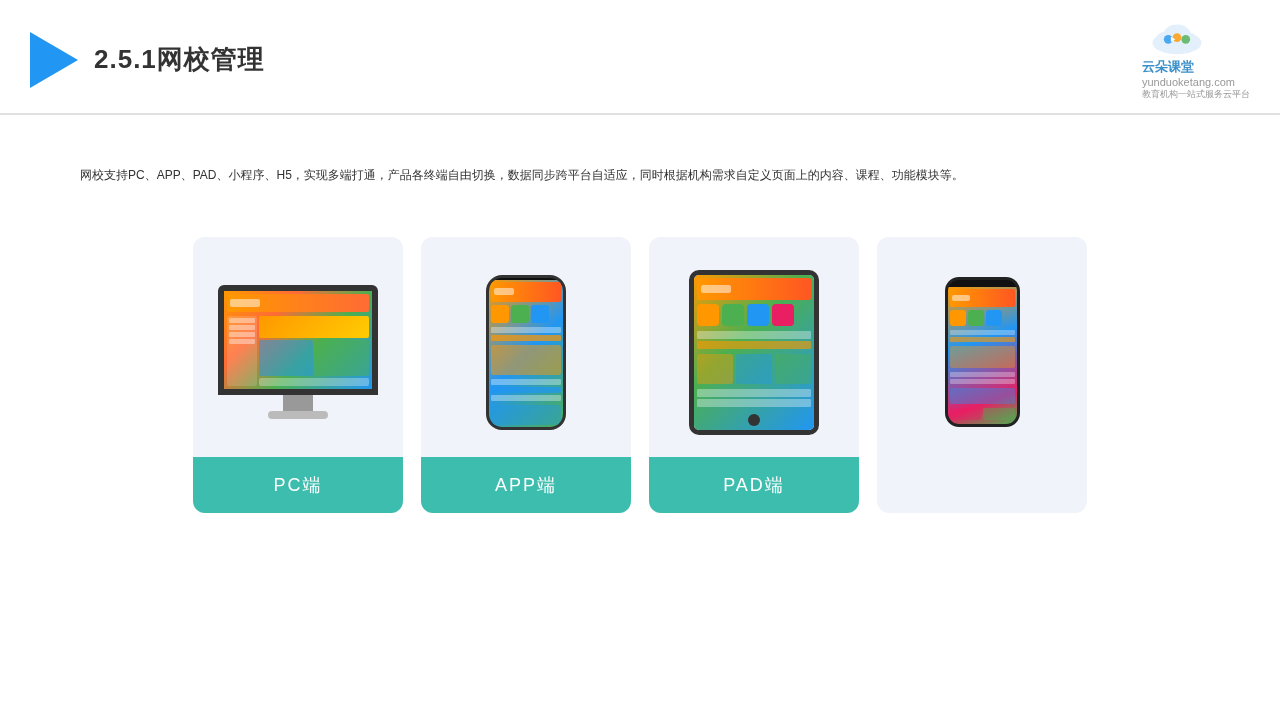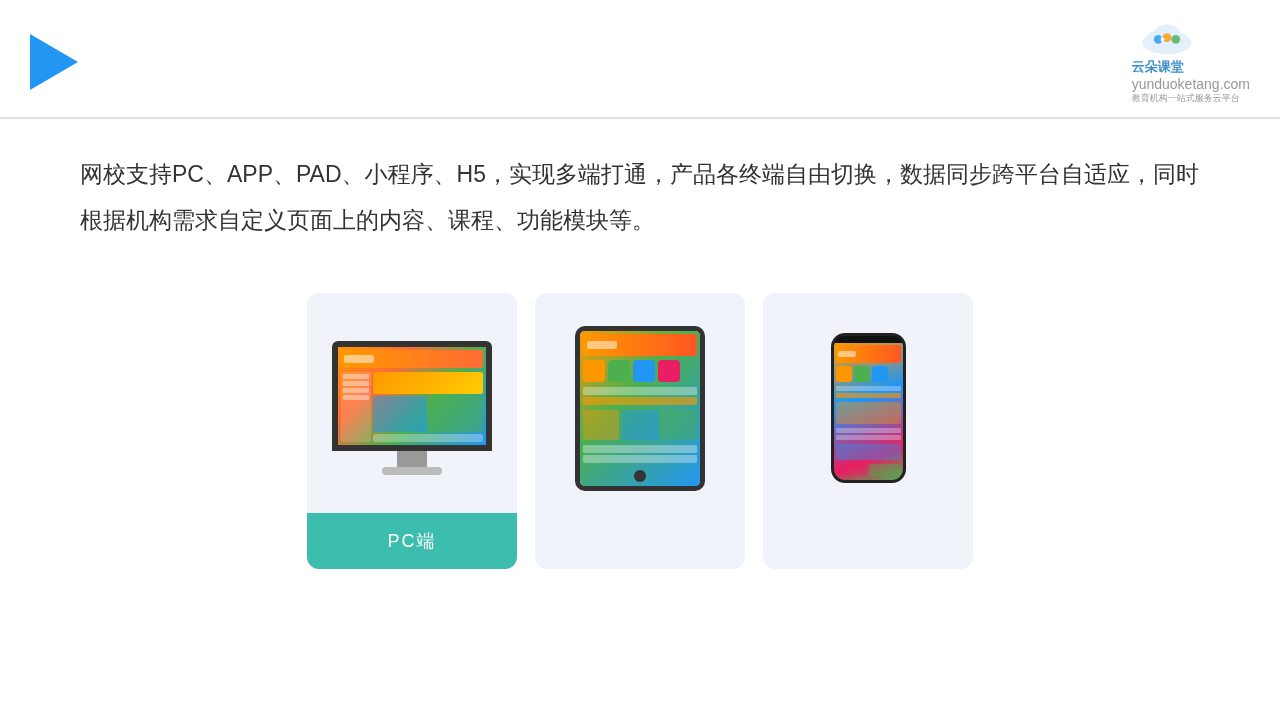--- a/index.html
+++ b/index.html
@@ -47,22 +47,22 @@
       flex-direction: column;
       align-items: flex-start;
     }
     .cloud-icon-svg {
       width: 70px;
       height: 40px;
     }
 
     
     .description {
-      padding: 32px 80px 20px 80px;
-      font-size: 23px;
+      padding: 48px 80px 20px 80px;
+      font-size: 12px;
       color: #333;
       line-height: 2;
       font-weight: 400;
     }
 
     
     .cards-container {
       display: flex;
       justify-content: center;
       gap: 18px;
@@ -239,39 +239,40 @@
       background: rgba(255,255,255,0.3);
       border-radius: 1px;
     }
   </style>
 </head>
 <body>
 
 <div class="header">
   <div class="header-left">
     <div class="logo-triangle"></div>
+    <h1 class="page-title">2.5.1网校管理</h1>
   </div>
   <div class="header-right">
     <div class="cloud-logo">
 
       <svg class="cloud-icon-svg" viewBox="0 0 80 45">
 
         <ellipse cx="40" cy="28" rx="28" ry="13" fill="#e3f0fb"></ellipse>
         <ellipse cx="28" cy="26" rx="13" ry="11" fill="#e3f0fb"></ellipse>
         <ellipse cx="52" cy="25" rx="11" ry="9" fill="#e3f0fb"></ellipse>
         <ellipse cx="40" cy="20" rx="16" ry="13" fill="#e3f0fb"></ellipse>
 
         <circle cx="30" cy="24" r="5" fill="#2196f3" opacity="0.8"></circle>
         <circle cx="40" cy="22" r="5" fill="#ff9800" opacity="0.8"></circle>
         <circle cx="50" cy="24" r="5" fill="#4caf50" opacity="0.8"></circle>
 
         <polygon points="33,21 33,27 38,24" fill="white"></polygon>
       </svg>
       <div style="font-size:13px;color:#3a8fc9;font-weight:600;">云朵课堂</div>
-      <div style="font-size:14px;color:#999;">yunduoketang.com</div>
+      <div style="font-size:11px;color:#999;">yunduoketang.com</div>
       <div style="font-size:9px;color:#999;">教育机构一站式服务云平台</div>
     </div>
   </div>
 </div>
 
 <div class="description">网校支持PC、APP、PAD、小程序、H5，实现多端打通，产品各终端自由切换，数据同步跨平台自适应，同时根据机构需求自定义页面上的内容、课程、功能模块等。</div>
 
 <div class="cards-container">
 
   <div class="card">
@@ -300,20 +301,45 @@
             </div>
           </div>
         </div>
         <div class="monitor-stand"></div>
         <div class="monitor-base"></div>
       </div>
     </div>
     <div class="card-label">PC端</div>
   </div>
 
+  <div class="card">
+    <div class="card-image-area">
+      <div class="phone-mockup">
+        <div class="phone-notch"></div>
+        <div class="phone-screen">
+          <div style="height:20px;background:linear-gradient(90deg,#ff9800,#ff5722);border-radius:2px;display:flex;align-items:center;padding:0 3px;margin-bottom:1px;">
+            <div style="width:20px;height:7px;background:rgba(255,255,255,0.5);border-radius:2px;"></div>
+          </div>
+          <div style="display:flex;gap:2px;margin-bottom:2px;">
+            <div style="width:18px;height:18px;background:#ff9800;border-radius:3px;"></div>
+            <div style="width:18px;height:18px;background:#4caf50;border-radius:3px;"></div>
+            <div style="width:18px;height:18px;background:#2196f3;border-radius:3px;"></div>
+          </div>
+          <div class="phone-row"></div>
+          <div class="phone-row orange"></div>
+          <div style="height:30px;background:rgba(255,152,0,0.5);border-radius:2px;margin:2px 0;"></div>
+          <div class="phone-row"></div>
+          <div class="phone-row blue"></div>
+          <div class="phone-row"></div>
+          <div style="height:20px;background:rgba(33,150,243,0.4);border-radius:2px;margin-top:2px;"></div>
+        </div>
+      </div>
+    </div>
+    <div class="card-label">APP端</div>
+  </div>
 
   <div class="card">
     <div class="card-image-area">
       <div class="tablet-mockup">
         <div class="tablet-screen">
           <div style="height:22px;background:linear-gradient(90deg,#ff9800,#ff5722);border-radius:2px;display:flex;align-items:center;padding:0 4px;margin-bottom:2px;">
             <div style="width:30px;height:8px;background:rgba(255,255,255,0.5);border-radius:2px;"></div>
           </div>
           <div style="display:flex;gap:3px;margin-bottom:3px;">
             <div style="width:22px;height:22px;background:#ff9800;border-radius:4px;"></div>
@@ -327,20 +353,21 @@
             <div style="flex:1;height:30px;background:rgba(255,152,0,0.4);border-radius:2px;"></div>
             <div style="flex:1;height:30px;background:rgba(33,150,243,0.4);border-radius:2px;"></div>
             <div style="flex:1;height:30px;background:rgba(76,175,80,0.4);border-radius:2px;"></div>
           </div>
           <div class="tablet-row"></div>
           <div class="tablet-row"></div>
         </div>
         <div class="tablet-home-btn"></div>
       </div>
     </div>
+    <div class="card-label">PAD端</div>
   </div>
 
   <div class="card">
     <div class="card-image-area">
       <div class="phone-small">
         <div class="phone-small-notch"></div>
         <div class="phone-small-screen">
           <div style="height:18px;background:linear-gradient(90deg,#ff9800,#ff5722);border-radius:2px;display:flex;align-items:center;padding:0 2px;margin-bottom:1px;">
             <div style="width:18px;height:6px;background:rgba(255,255,255,0.5);border-radius:2px;"></div>
           </div>

